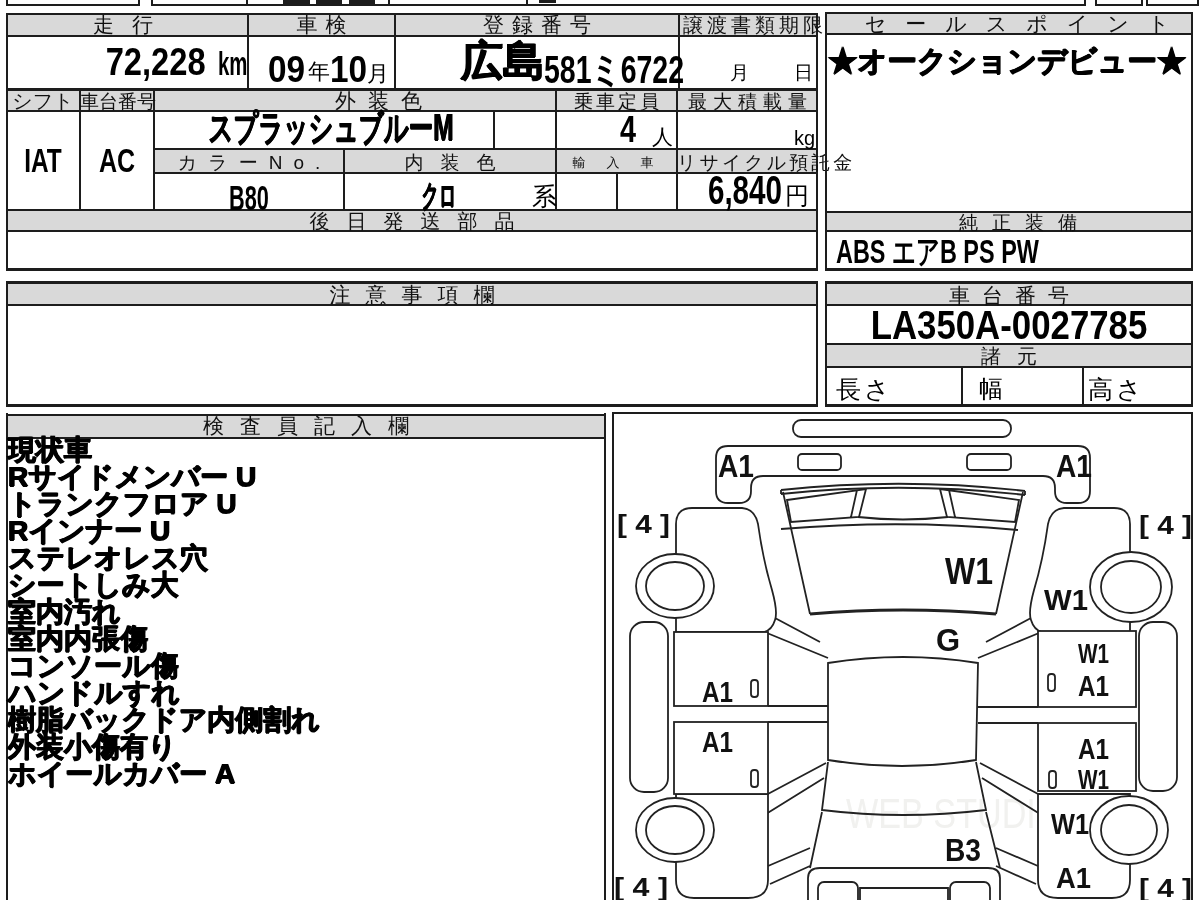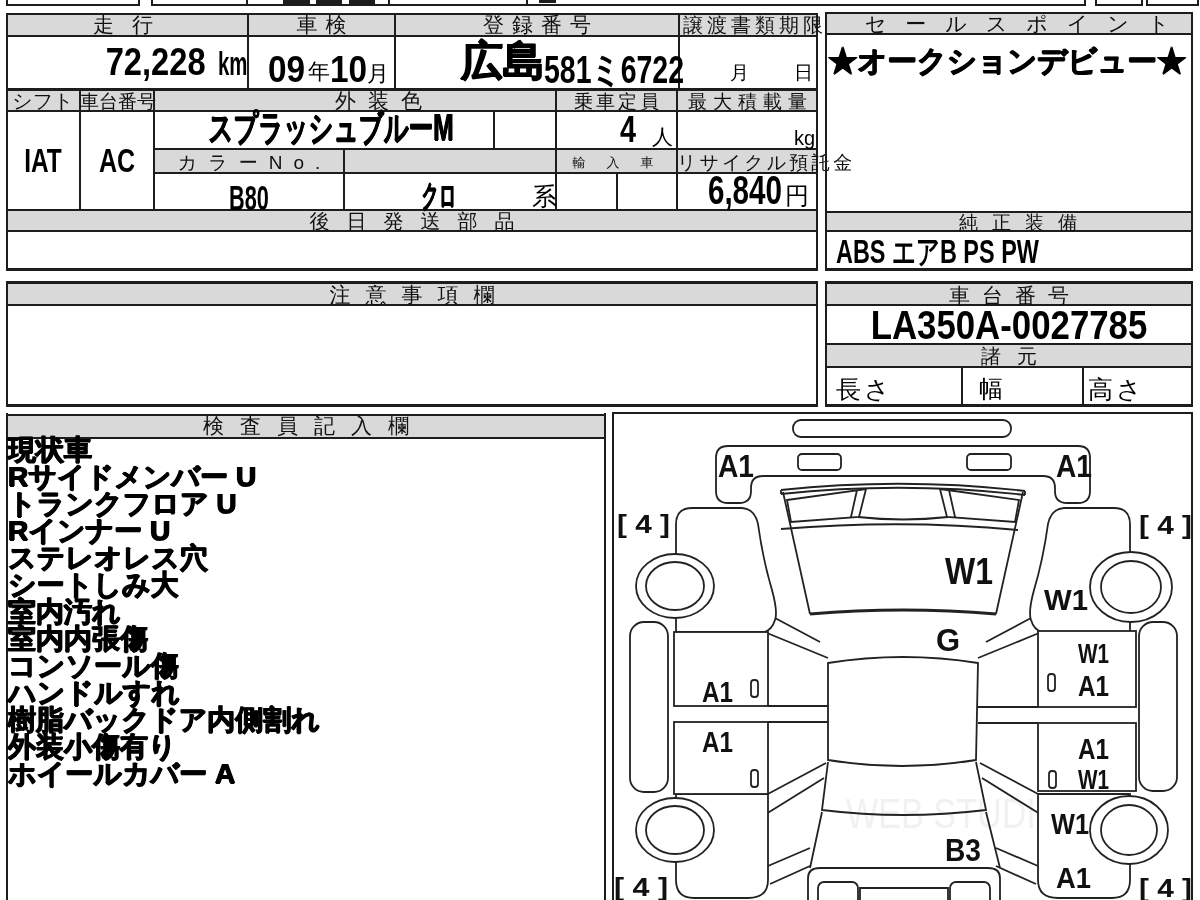--- a/index.html
+++ b/index.html
@@ -106,20 +106,21 @@
 
 <div class="tx b th" style="left:154px;top:110px;width:340px;height:36px;line-height:36px;font-size:36px;text-align:center;transform:scaleX(0.68);transform-origin:50% 50%">スプラッシュブルーM</div>
 
 <div class="tx b" style="left:556px;top:113px;width:80px;height:34px;line-height:34px;font-size:36px;text-align:right;transform:scaleX(0.8);transform-origin:100% 50%">4</div>
 <div class="tx" style="left:652px;top:127px;width:22px;height:20px;line-height:20px;font-size:21px">人</div>
 
 <div class="tx" style="left:745px;top:126px;width:70px;height:24px;line-height:24px;font-size:20px;text-align:right">kg</div>
 
 <div class="hd" style="left:154px;top:152px;width:190px;height:21px;line-height:21px;letter-spacing:11px;padding-left:11px;font-size:19px">カラーNo.</div>
 
+<div class="hd" style="left:344px;top:152px;width:212px;height:21px;line-height:21px;letter-spacing:17px;padding-left:17px;font-size:19px">内装色</div>
 
 <div class="hd" style="left:556px;top:152px;width:121px;height:21px;line-height:21px;letter-spacing:21px;padding-left:14px;font-size:13px">輸入車</div>
 
 <div class="hd" style="left:677px;top:152px;width:141px;height:21px;line-height:21px;letter-spacing:3px;font-size:19px">リサイクル預託金</div>
 
 <div class="tx b" style="left:154px;top:181px;width:190px;height:34px;line-height:34px;font-size:35px;text-align:center;transform:scaleX(0.62);transform-origin:50% 50%">B80</div>
 
 <div class="tx b th" style="left:344px;top:180px;width:190px;height:32px;line-height:32px;font-size:31px;text-align:center;transform:scaleX(0.55);transform-origin:50% 50%">クロ</div>
 <div class="tx" style="left:532px;top:186px;width:24px;height:20px;line-height:20px;font-size:25px">系</div>
 

